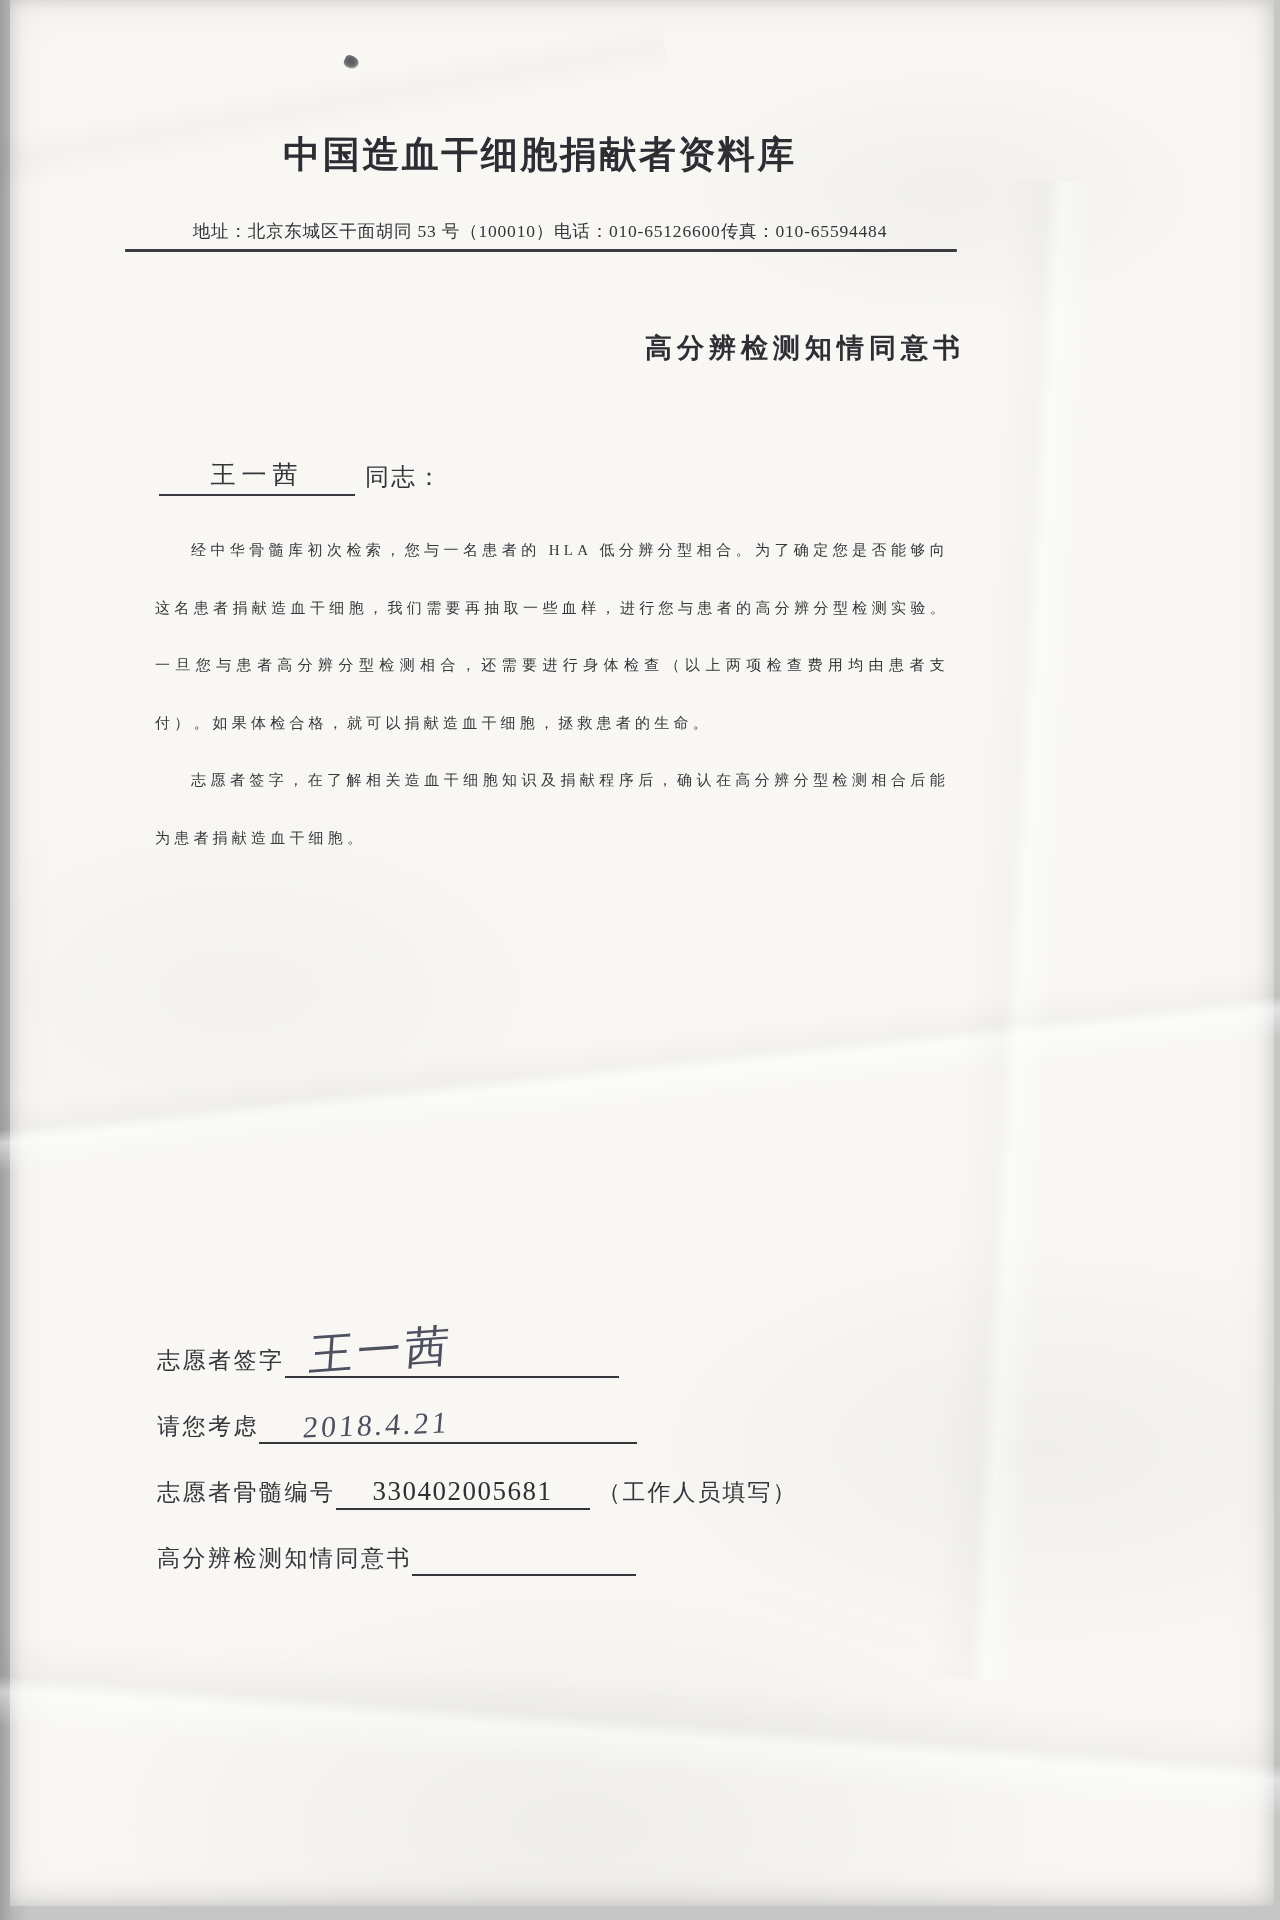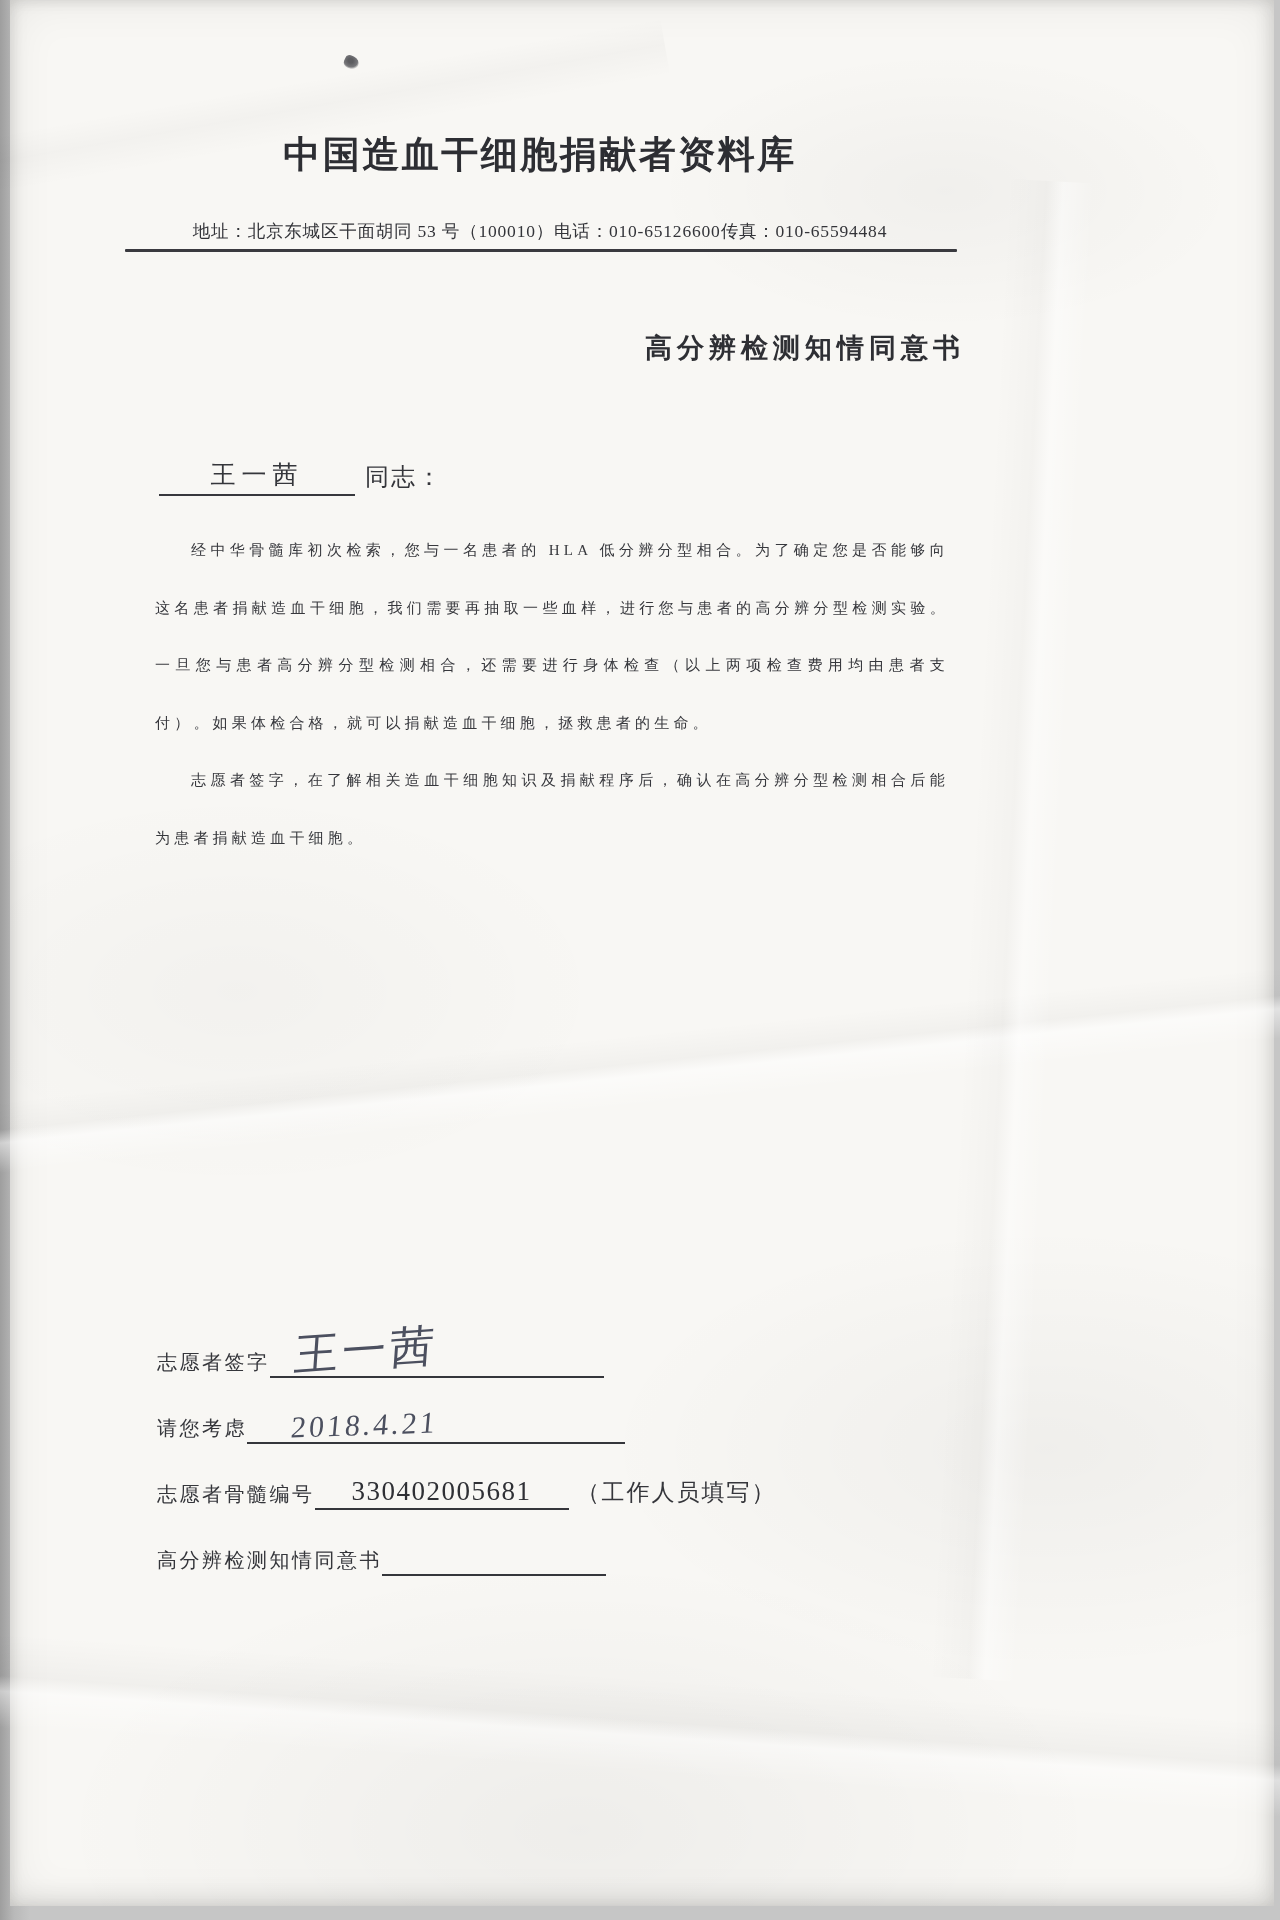--- a/index.html
+++ b/index.html
@@ -163,21 +163,21 @@
     width: 780px;
   }
   .sig-row {
     display: flex;
     align-items: flex-end;
     margin-bottom: 30px;
     height: 36px;
     white-space: nowrap;
   }
   .sig-label {
-    font-size: 20px;
+    font-size: 23px;
     letter-spacing: 2.5px;
     padding-bottom: 2px;
   }
   .sig-line {
     position: relative;
     display: inline-block;
     border-bottom: 2px solid #35363b;
     height: 34px;
   }
   .line-volunteer { width: 334px; }

